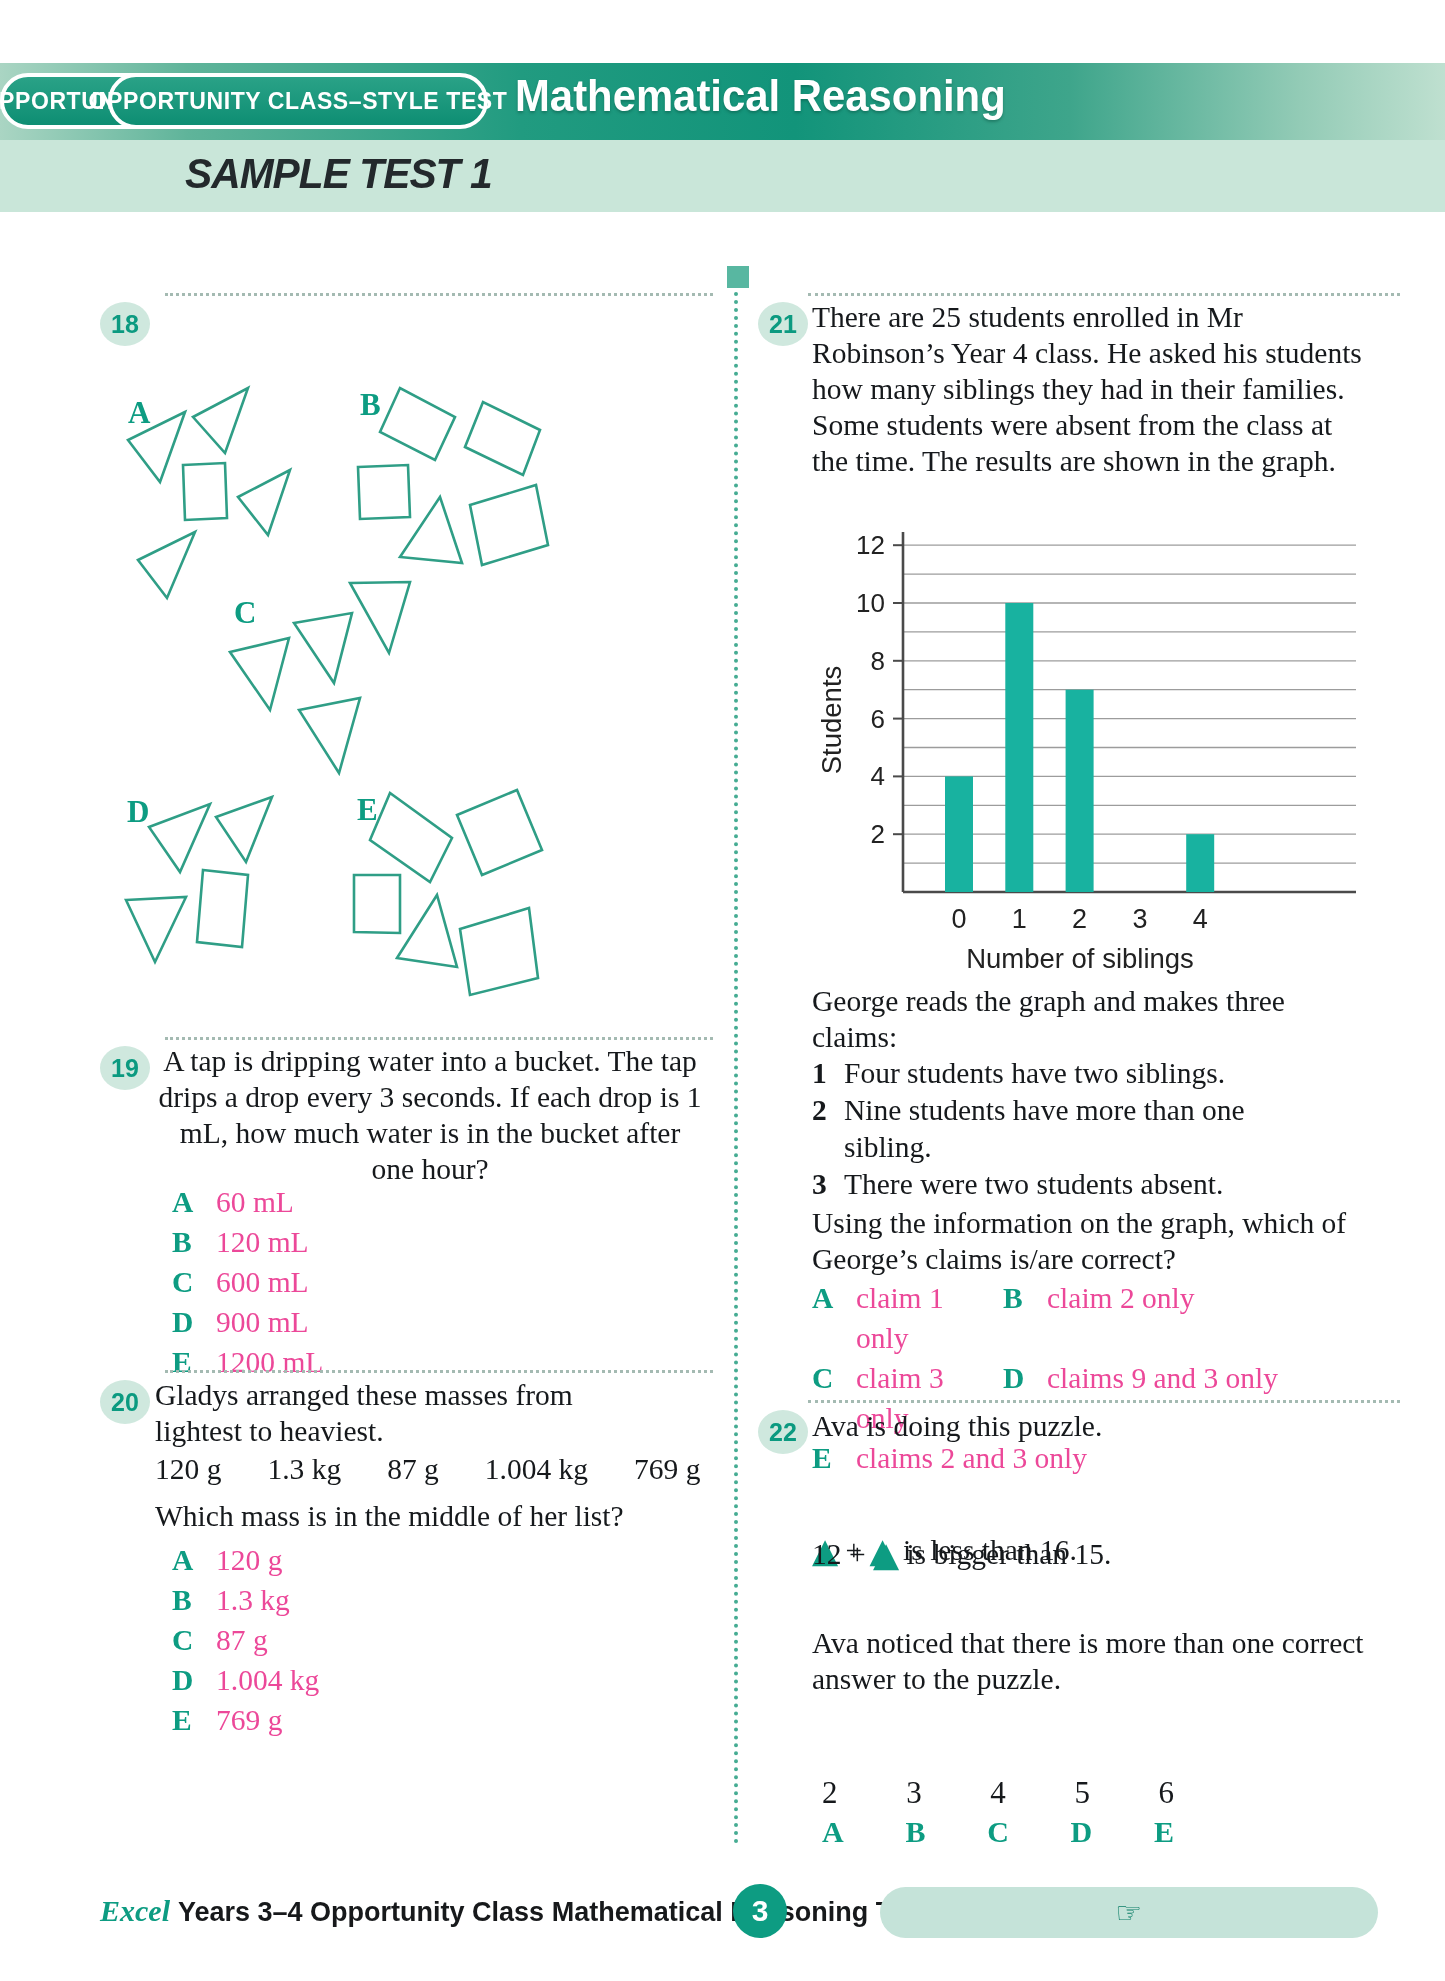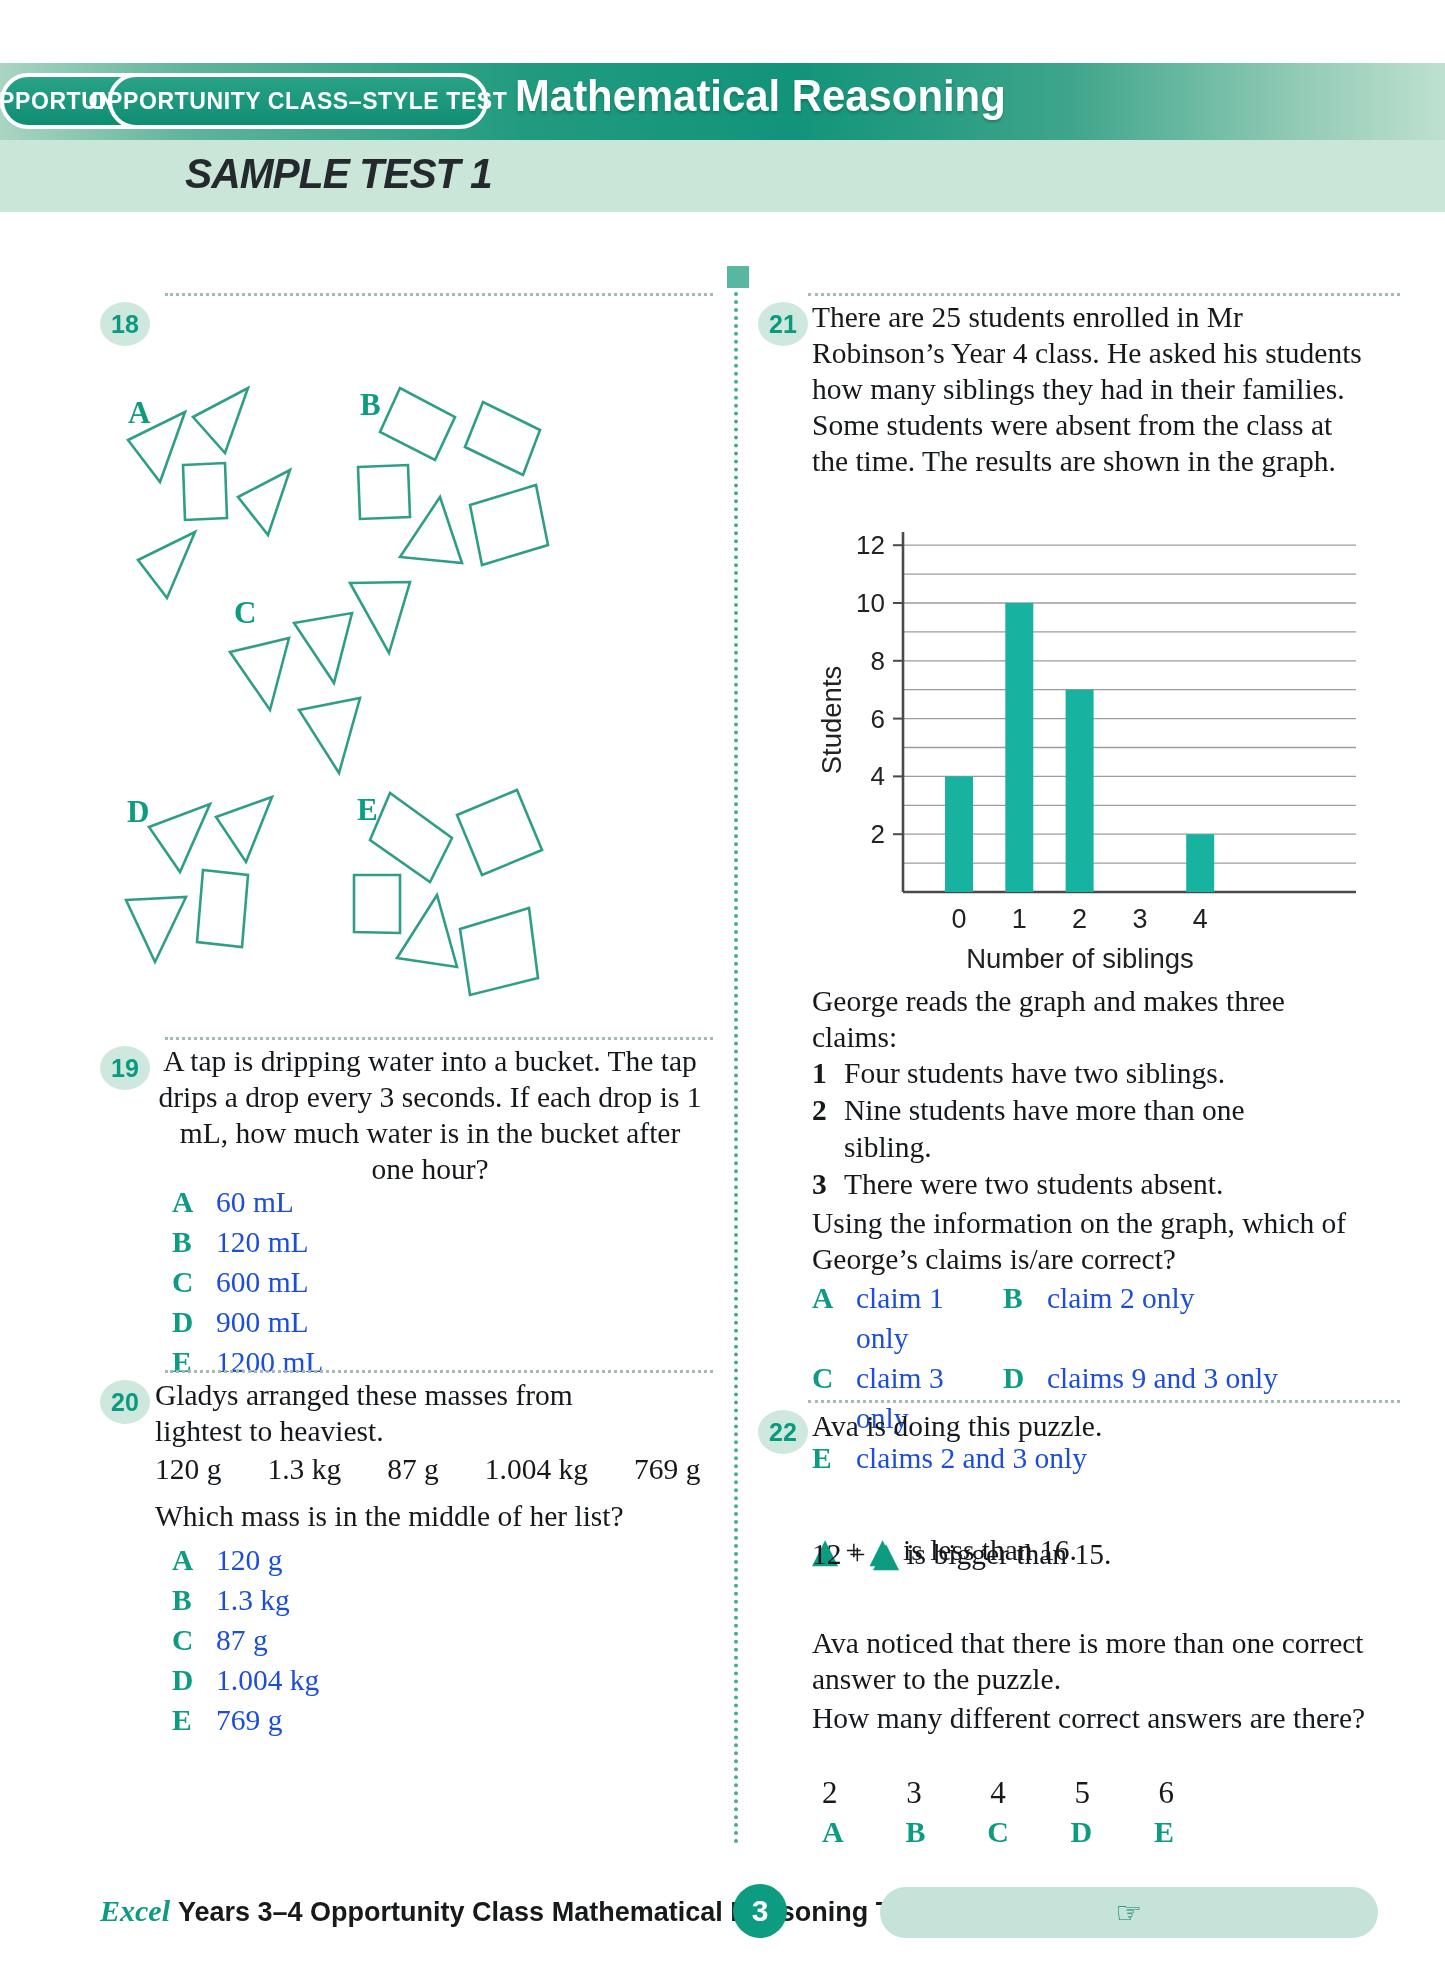--- a/index.html
+++ b/index.html
@@ -19,21 +19,21 @@
           font-size:42px;letter-spacing:-1px;color:#23292c;transform:scaleX(.97);transform-origin:left top;white-space:nowrap;}
   
   .sep{border-top:3px dotted #a4bab2;height:0;}
   .vsq{left:727px;top:266px;width:22px;height:22px;background:#58b7a1;}
   .vdiv{left:734px;top:292px;height:1553px;width:0;border-left:4px dotted #46ac93;}
   .qbadge{width:50px;height:44px;border-radius:50%;background:#cfe8de;display:flex;align-items:center;justify-content:center;
           font-family:"Liberation Sans",sans-serif;font-weight:bold;font-size:25px;color:#0b9a80;}
   .qtext{font-size:29.5px;line-height:36px;}
   .opt{display:flex;gap:16px;font-size:29.5px;line-height:40px;align-items:baseline;}
   .opt .L{color:#0d9c82;font-weight:bold;min-width:28px;}
-  .opt .T{color:#1d4ed8;}
+  .opt .T{color:#ec4899;}
   .masses{display:flex;gap:46px;font-size:29.5px;white-space:nowrap;}
   
   .shp polygon{fill:none;stroke:#2f9e86;stroke-width:2.6;stroke-linejoin:miter;}
   .shp text{fill:#0d9c82;font-family:"Liberation Serif",serif;font-weight:bold;font-size:31px;}
   
   .claim{display:flex;font-size:29.5px;line-height:37px;}
   .claim .n{font-weight:bold;width:32px;flex:0 0 32px;}
   .claim .t{width:470px;}
   .optgrid{display:grid;grid-template-columns:191px auto;font-size:29.5px;line-height:38.5px;}
   
@@ -280,21 +280,20 @@
     <span>+</span>
     <span class="tri">▲</span>
     <span>is less than 16.</span>
   </div>
   <div class="abs puzzleline" style="left:812px;top:1502px;margin-top:32px;">
     <span>12 +</span>
     <span class="tri">▲</span>
     <span>is bigger than 15.</span>
   </div>
   <div class="abs qtext" style="left:812px;top:1625px;width:560px;">Ava noticed that there is more than one correct answer to the puzzle.</div>
-  <div class="abs qtext" style="left:812px;top:1700px;width:560px;">How many different correct answers are there?</div>
   <div class="abs numrow" style="left:822px;top:1775px;">
     <span>2</span>
     <span>3</span>
     <span>4</span>
     <span>5</span>
     <span>6</span>
   </div>
   <div class="abs letrow" style="left:822px;top:1815px;">
     <span>A</span>
     <span>B</span>

